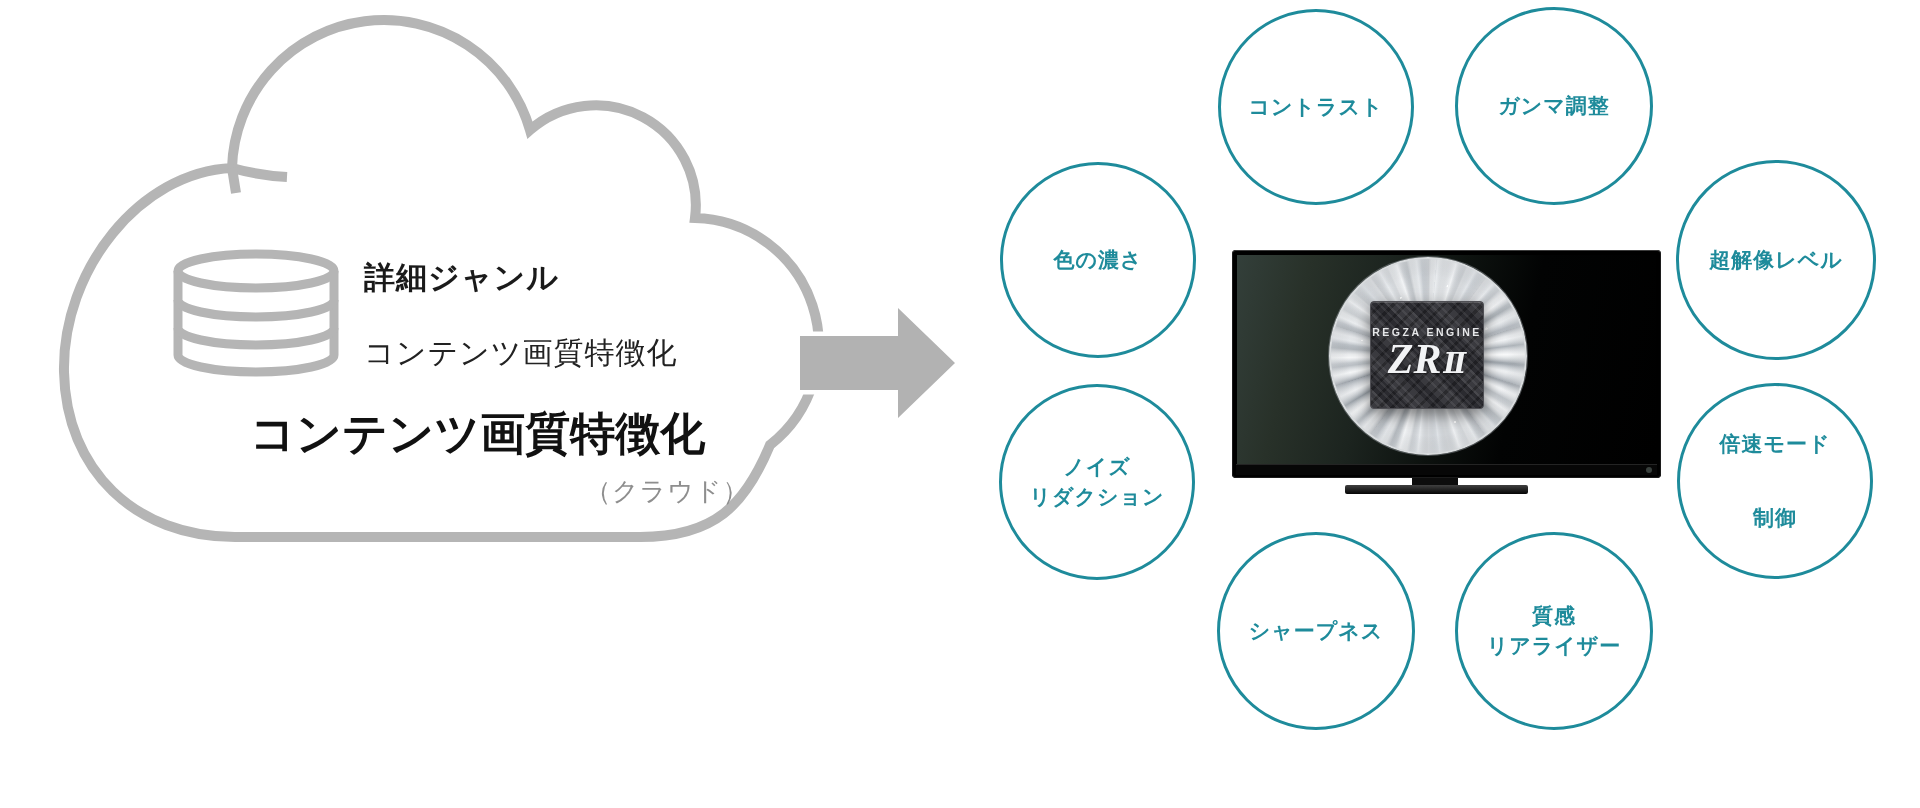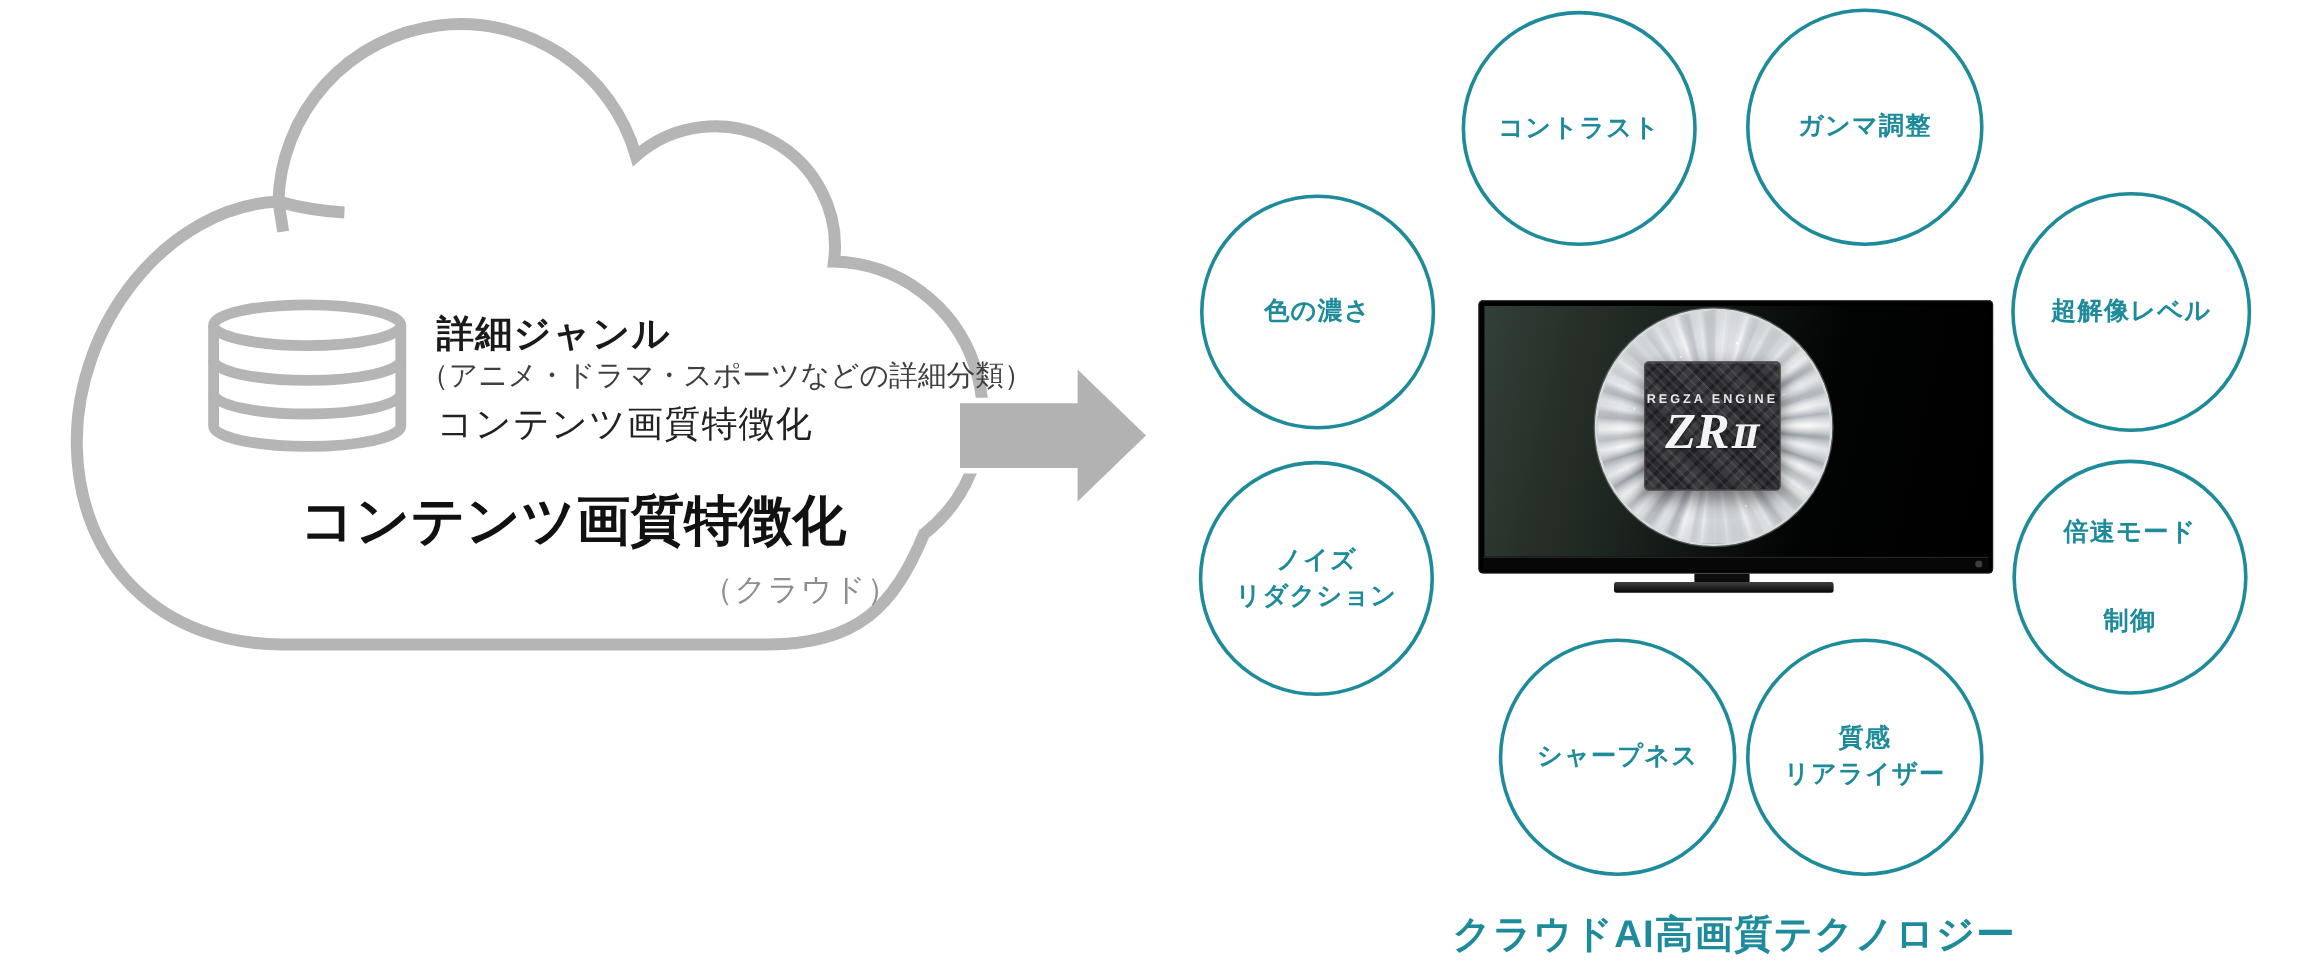--- a/index.html
+++ b/index.html
@@ -30,21 +30,21 @@
     display:flex;align-items:center;justify-content:center;flex-direction:column;
     box-sizing:border-box;color:var(--accent);font-weight:600;font-size:21px;
     text-align:center;line-height:30px;letter-spacing:1px;background:#fff0;
   }
   .fc-0{left:1218px;top:9px;  width:196px;height:196px;}
   .fc-1{left:1455px;top:7px;  width:198px;height:198px;}
   .fc-2{left:1000px;top:162px;width:196px;height:196px;}
   .fc-3{left:1676px;top:160px;width:200px;height:200px;}
   .fc-4{left:999px; top:384px;width:196px;height:196px;}
   .fc-5{left:1677px;top:383px;width:196px;height:196px;gap:44px;}
-  .fc-6{left:1249px;top:532px;width:198px;height:198px;}
+  .fc-6{left:1217px;top:532px;width:198px;height:198px;}
   .fc-7{left:1455px;top:532px;width:198px;height:198px;}
 
   .caption{
     left:1197px;top:757px;width:496px;text-align:center;
     font-size:32px;font-weight:700;color:var(--accent);letter-spacing:1px;
   }
 
   
   .tv{
     left:1232px;top:250px;width:406px;height:228px;background:#000;border-radius:4px;
@@ -139,21 +139,20 @@
       <path d="M334 271 V 355"></path>
       <path d="M178 300 A 78 17 0 0 0 334 300"></path>
       <path d="M178 328 A 78 17 0 0 0 334 328"></path>
       <path d="M178 355 A 78 17 0 0 0 334 355"></path>
     </g>
 
     <polygon points="800,336 898,336 898,308 955,363 898,418 898,390 800,390" fill="#b2b2b2" stroke="#ffffff" stroke-width="9" paint-order="stroke" stroke-linejoin="miter"></polygon>
   </svg>
 
   <div class="abs db-title">詳細ジャンル</div>
-  <div class="abs db-subtitle">（アニメ・ドラマ・スポーツなどの詳細分類）</div>
   <div class="abs db-feature">コンテンツ画質特徴化</div>
   <div class="abs cloud-title">コンテンツ画質特徴化</div>
   <div class="abs cloud-note">（クラウド）</div>
 
   <div class="abs tv">
     <div class="tv-screen"></div>
     <div class="metal-circle">
       <div class="chip">
         <div class="chip-brand">REGZA ENGINE</div>
         <div class="chip-model">
@@ -191,14 +190,13 @@
       </div>
       <div class="feature-circle fc-6">
         <div>シャープネス</div>
       </div>
       <div class="feature-circle fc-7">
         <div>質感</div>
         <div>リアライザー</div>
       </div>
     </div>
 
-  <div class="abs caption">クラウドAI高画質テクノロジー</div>
 </div>
 
 </body></html>

